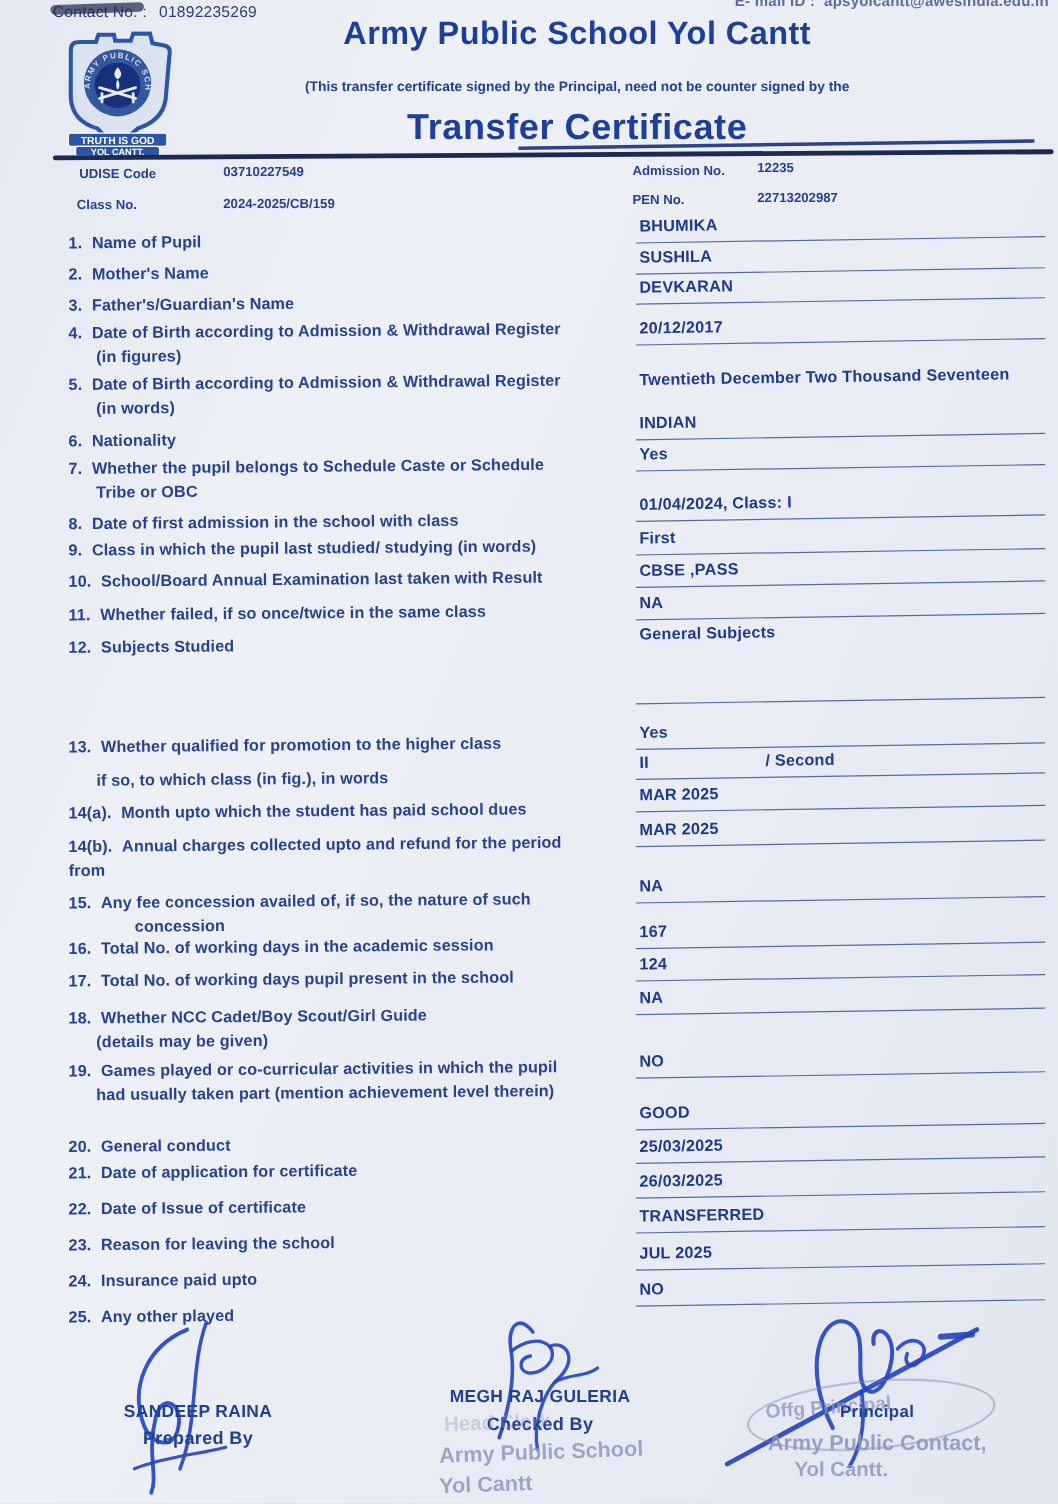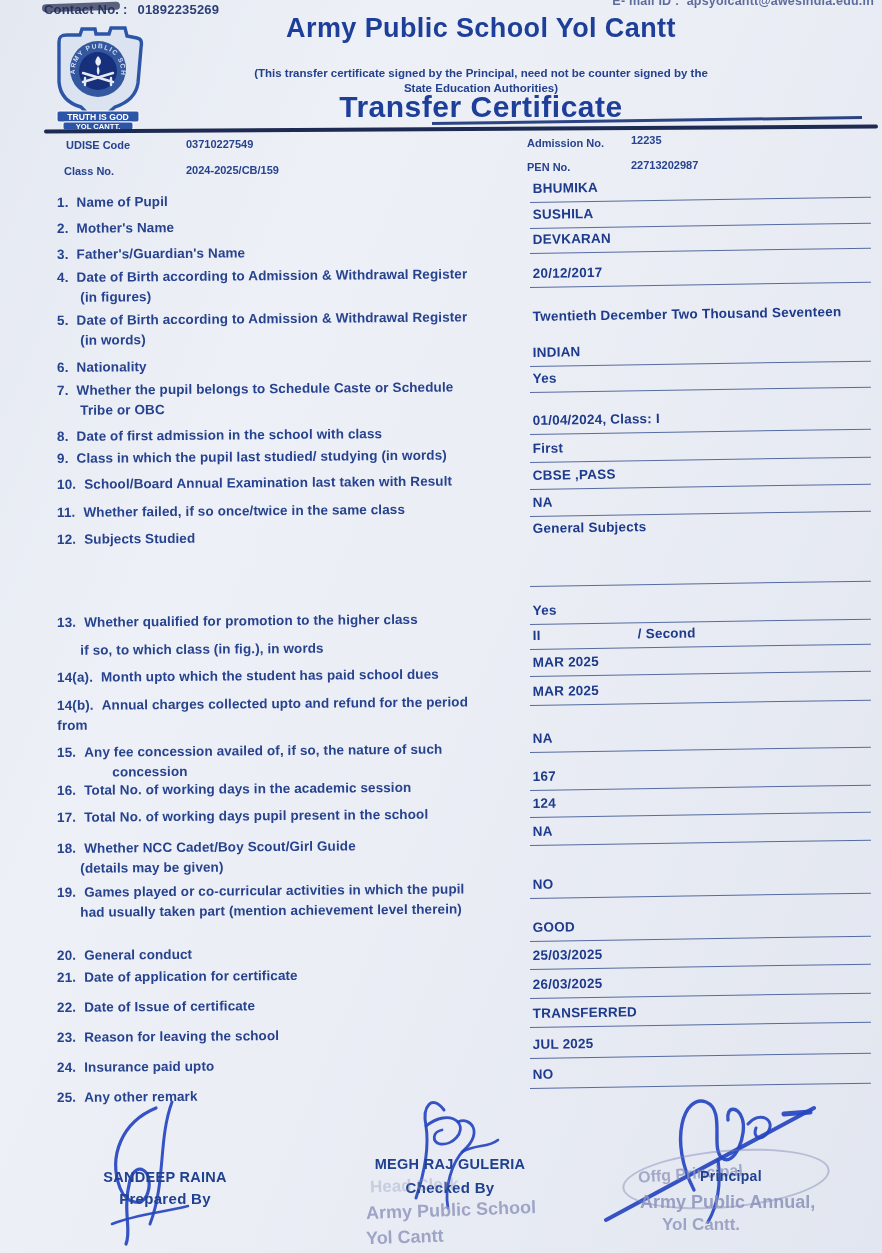--- a/index.html
+++ b/index.html
@@ -1,21 +1,21 @@
 <!DOCTYPE html>
 <html><head>
 <meta charset="utf-8">
 <style>
   html,body{margin:0;padding:0;}
   body{width:882px;height:1253px;background:#dfe3ec;font-family:"Liberation Sans",sans-serif;}
   .page{position:relative;width:882px;height:1253px;overflow:hidden;
         background:linear-gradient(112deg,#e4e8f1 0%,#edf0f6 28%,#eaedf4 55%,#e2e6f0 100%);
         filter:blur(0.25px);}
   
-  .contact{position:absolute;top:2px;left:44px;font-size:13px;font-weight:700;color:#2b3f77;letter-spacing:.2px;}
+  .contact{position:absolute;top:2px;left:44px;font-size:13px;font-weight:400;color:#2b3f77;letter-spacing:.2px;}
   .contact .cv{margin-left:10px;}
   .smudge{position:absolute;top:3px;left:42px;width:78px;height:8px;background:#242d4f;opacity:.72;border-radius:4px;transform:rotate(-2deg);}
   .email{position:absolute;top:-6px;right:8px;font-size:12.5px;font-weight:700;color:#44568f;opacity:.85;letter-spacing:.2px;}
   .center{position:absolute;left:120px;right:40px;text-align:center;}
   .school{top:13px;font-size:27px;font-weight:700;color:#1d3f99;letter-spacing:.4px;}
   .affil{top:50px;font-size:12.5px;font-weight:700;color:#24418f;}
   .note1{top:67px;font-size:11.5px;font-weight:700;color:#24418f;}
   .note2{top:82px;font-size:11.5px;font-weight:700;color:#24418f;}
   .title{top:90px;font-size:30px;font-weight:700;color:#1d3f99;letter-spacing:.5px;}
   .title-rule{position:absolute;top:119px;left:432px;width:430px;height:2.5px;background:#2c4484;transform:rotate(-0.8deg);}
@@ -74,21 +74,20 @@
         <path d="M61 52 L61 59"></path>
     </g>
     <rect x="7" y="85" width="82" height="11" rx="2" fill="#2c55a8" stroke="#ffffff" stroke-width="1"></rect>
     <text x="48" y="93.6" text-anchor="middle" font-size="8.6" font-weight="bold" fill="#ffffff">TRUTH IS GOD</text>
     <rect x="13" y="96" width="70" height="8" rx="2" fill="#2c55a8" stroke="#ffffff" stroke-width="1"></rect>
     <text x="48" y="102.8" text-anchor="middle" font-size="7.6" font-weight="bold" fill="#ffffff">YOL CANTT.</text>
   </svg>
 
   <div class="center school">Army Public School Yol Cantt</div>
   <div class="center note1">(This transfer certificate signed by the Principal, need not be counter signed by the</div>
-  <div class="center note2">State Education Authorities)</div>
   <div class="center title">Transfer Certificate</div>
   <div class="title-rule"></div>
   <div class="main-rule"></div>
 
   <div class="meta" style="top:139px;left:66px">UDISE Code</div>
   <div class="meta" style="top:138px;left:186px">03710227549</div>
   <div class="meta" style="top:165px;left:64px">Class  No.</div>
   <div class="meta" style="top:164px;left:186px">2024-2025/CB/159</div>
   <div class="meta" style="top:137px;left:527px">Admission No.</div>
   <div class="meta" style="top:134px;left:631px">12235</div>
@@ -192,21 +191,21 @@
 
   <div class="lbl" style="top:998px"><span class="num">22.</span><span>Date of Issue of certificate</span></div>
   <div class="val" style="top:977px"><span>26/03/2025</span></div>
 
   <div class="lbl" style="top:1028px"><span class="num">23.</span><span>Reason for leaving the school</span></div>
   <div class="val" style="top:1006px"><span>TRANSFERRED</span></div>
 
   <div class="lbl" style="top:1058px"><span class="num">24.</span><span>Insurance paid upto</span></div>
   <div class="val" style="top:1037px"><span>JUL 2025</span></div>
 
-  <div class="lbl" style="top:1088px"><span class="num">25.</span><span>Any other remark</span></div>
+  <div class="lbl" style="top:1088px"><span class="num">25.</span><span>Any other played</span></div>
   <div class="val" style="top:1067px"><span>NO</span></div>
 
   <svg class="sig" style="left:92px;top:1096px" width="150" height="152" viewBox="0 0 150 152">
     <path d="M64 12 C30 26 16 60 28 92 C34 108 52 112 56 96 C62 74 44 64 38 84 C30 116 40 134 34 148" stroke-width="3.2"></path>
     <path d="M80 6 C66 44 74 86 58 128" stroke-width="3"></path>
     <path d="M20 128 C44 118 74 116 96 110" stroke-width="2.6"></path>
   </svg>
   <div class="sname" style="top:1169px;left:80px;width:170px;text-align:center">SANDEEP RAINA</div>
   <div class="srole" style="top:1190px;left:80px;width:170px;text-align:center">Prepared By</div>
 
@@ -225,16 +224,16 @@
   <svg class="sig" style="left:598px;top:1080px" width="232" height="152" viewBox="0 0 232 152">
     <path d="M8 140 L216 28" stroke-width="4"></path>
     <path d="M96 110 C70 60 86 14 108 22 C128 30 112 68 124 78 C136 88 150 54 144 38 C140 26 128 26 130 40" stroke-width="3.4"></path>
     <path d="M150 44 C162 30 178 40 170 52 C164 62 154 58 158 48" stroke-width="3"></path>
     <path d="M186 34 L212 32" stroke-width="5"></path>
     <path d="M120 80 C124 110 118 128 110 142" stroke-width="3.2"></path>
   </svg>
   <div class="stamp-oval"></div>
   <div class="stamp" style="top:1165px;left:638px;font-size:16px;opacity:.75;transform:rotate(-4deg)">Offg Principal</div>
   <div class="srole" style="top:1168px;left:700px;font-size:14px">Principal</div>
-  <div class="stamp" style="top:1192px;left:640px;font-size:18px;opacity:.85">Army Public Annual,</div>
+  <div class="stamp" style="top:1192px;left:640px;font-size:18px;opacity:.85">Army Public Contact,</div>
   <div class="stamp" style="top:1215px;left:662px;font-size:17px;opacity:.8">Yol Cantt.</div>
 
 </div>
 
 </body></html>

